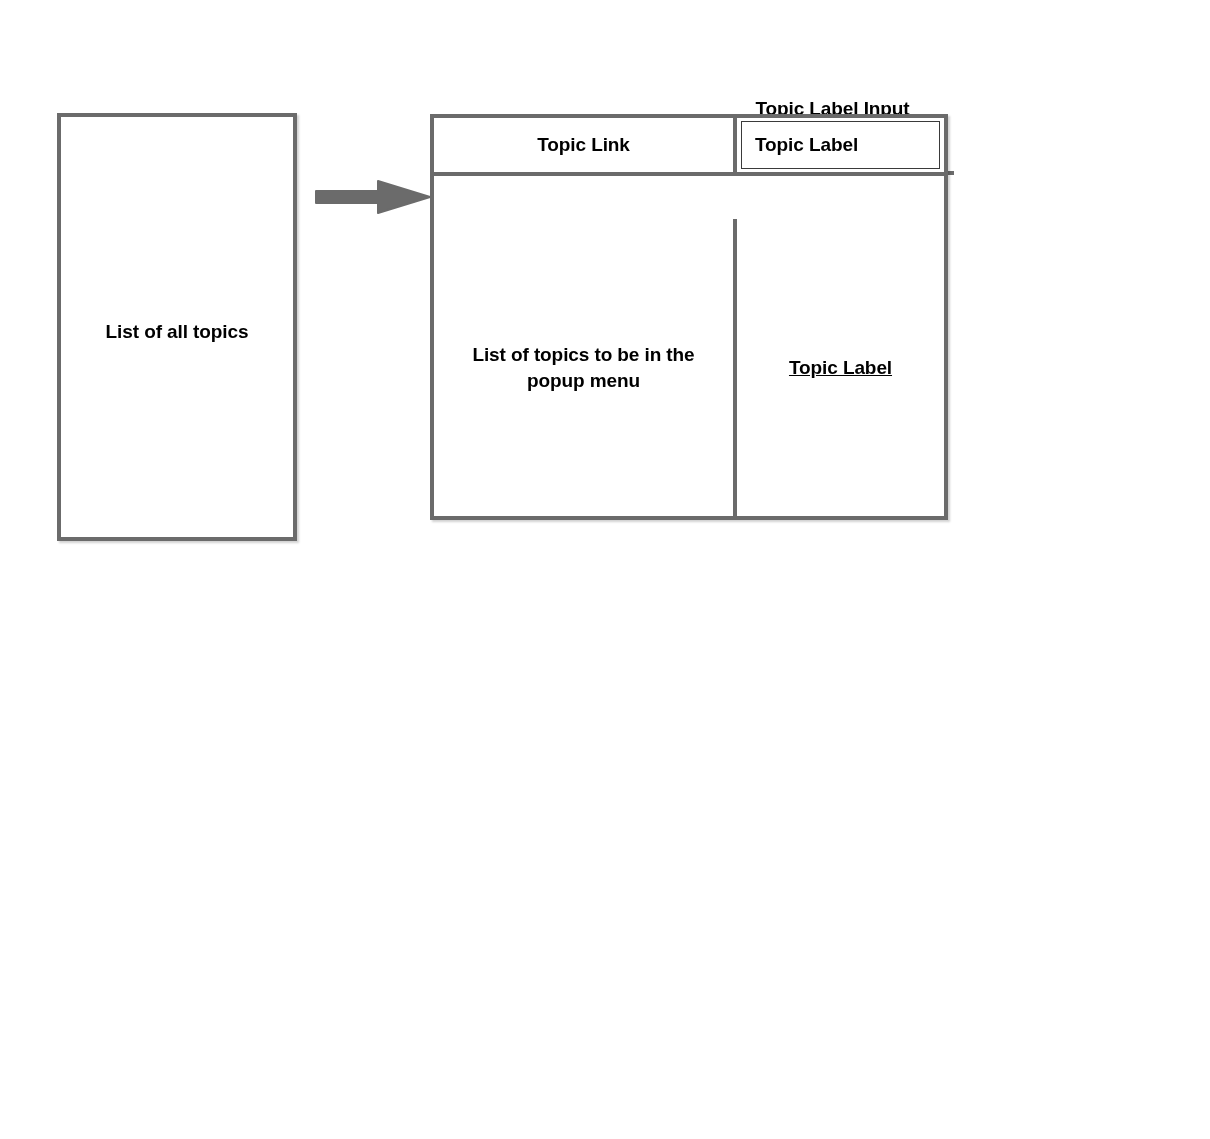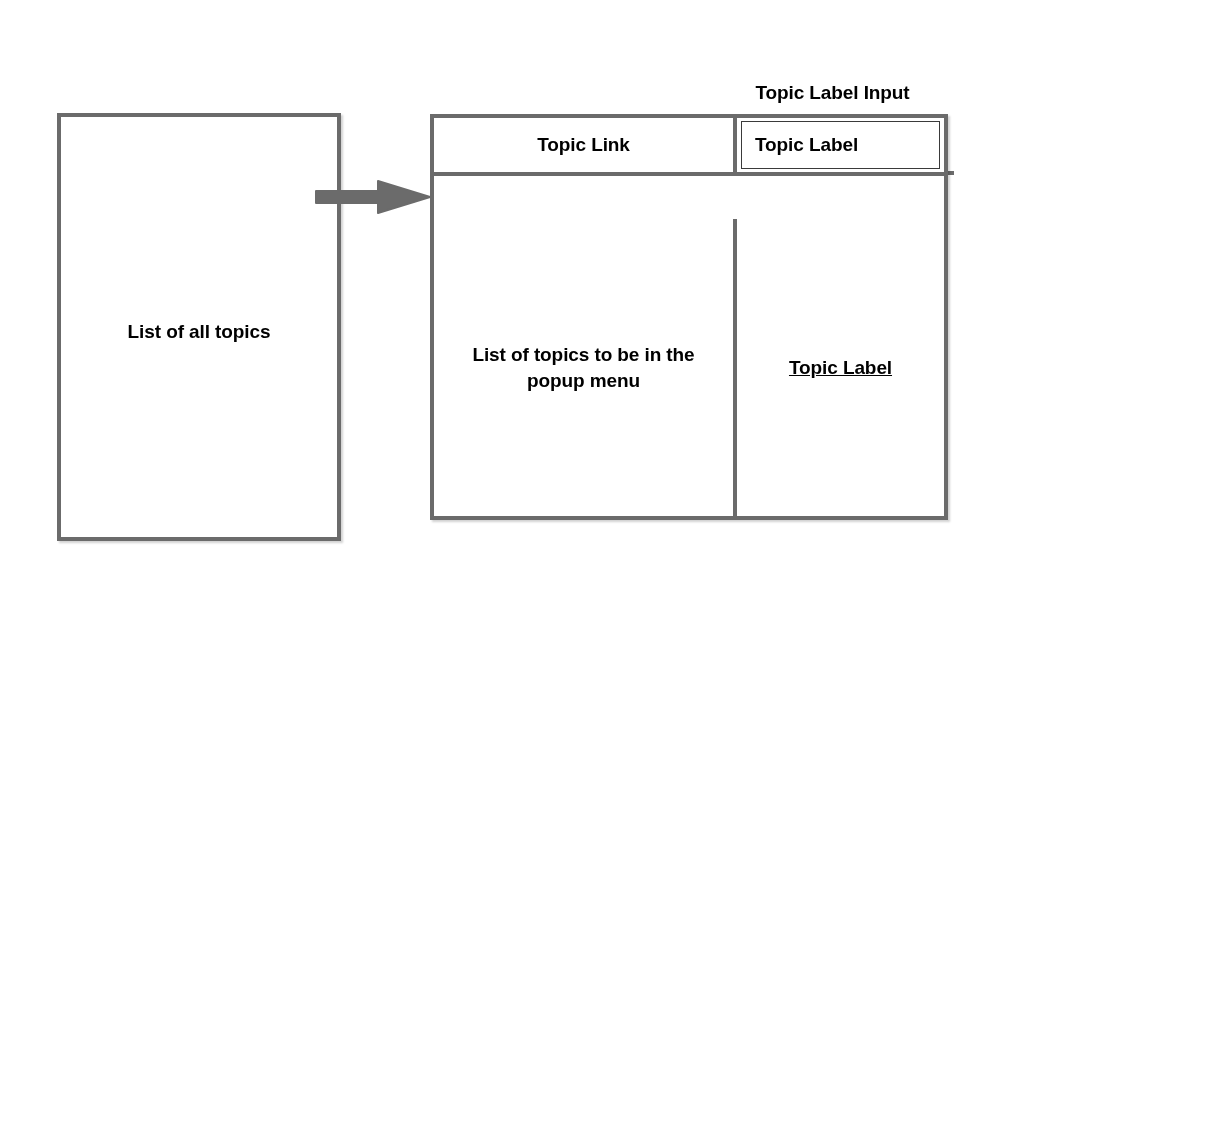--- a/index.html
+++ b/index.html
@@ -37,21 +37,21 @@
     font-weight: bold;
     color: #000000;
     line-height: 26px;
     letter-spacing: -0.1px;
   }
 
   
   #all-topics-panel {
     left: 57px;
     top: 113px;
-    width: 284px;
+    width: 240px;
     height: 428px;
   }
   #all-topics-panel .box-label {
     top: 202px;
   }
 
   
   #flow-arrow {
     position: absolute;
     left: 314px;
@@ -137,21 +137,21 @@
     color: #000000;
     padding-left: 13px;
     letter-spacing: -0.1px;
     white-space: nowrap;
   }
 
   
   #topic-label-input-annotation {
     position: absolute;
     left: 700px;
-    top: 82px;
+    top: 98px;
     width: 265px;
     text-align: center;
     font-size: 19px;
     font-weight: bold;
     color: #000000;
     letter-spacing: -0.1px;
   }
 
   
   #annotation-connector {

